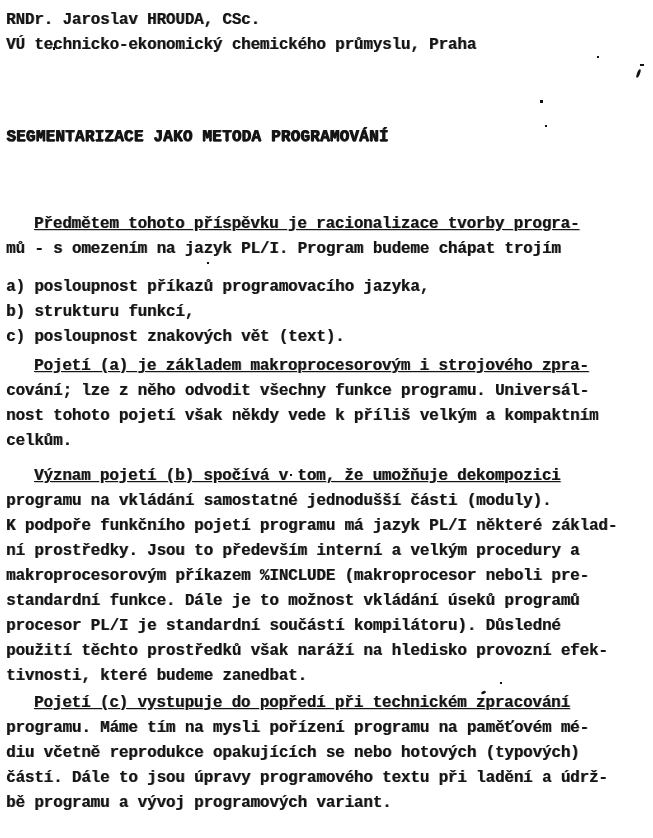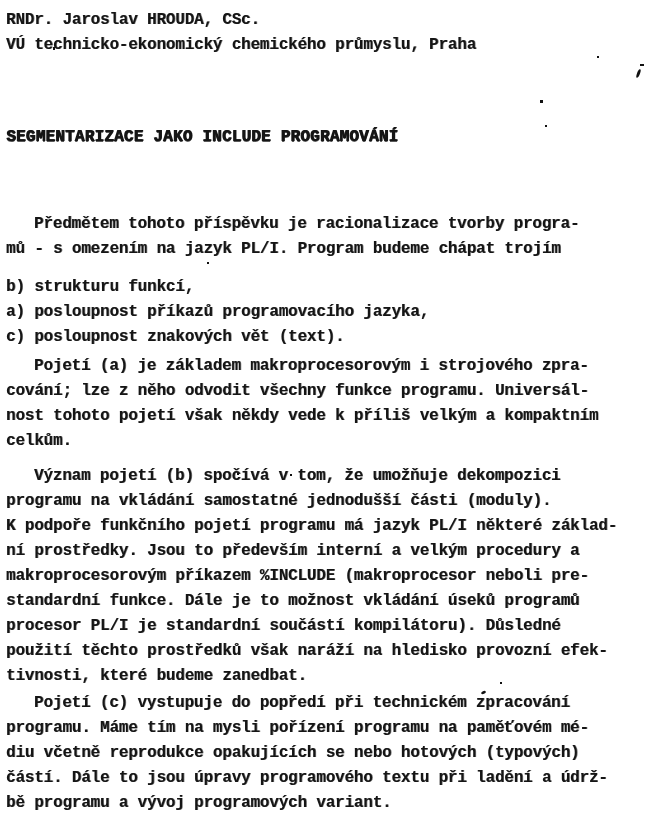--- a/index.html
+++ b/index.html
@@ -23,20 +23,21 @@
   }
   .line {
     height: 25px;
     line-height: 25px;
     white-space: pre;
     letter-spacing: -0.2px;
     text-shadow: 0.7px 0.4px 0 rgba(15,15,15,0.55);
   }
   .indent {
     padding-left: 28px;
+    text-decoration: underline;
   }
   .doc-title {
     margin-top: 67px;
     letter-spacing: 0.2px;
     text-shadow: 1px 0 0 #151515, 0.5px 0.6px 0 rgba(0,0,0,0.65);
   }
   .para-1 { margin-top: 62px; }
   .list-abc { margin-top: 13px; }
   .para-2 { margin-top: 4px; }
   .para-3 { margin-top: 10px; }
@@ -62,30 +63,30 @@
 </head>
 <body>
 
 <main class="page">
 
   <header>
     <div class="line">RNDr. Jaroslav HROUDA, CSc.</div>
     <div class="line">VÚ technicko-ekonomický chemického průmyslu, Praha</div>
   </header>
 
-  <h1 class="line doc-title" style="font-size:16px; margin-bottom:0; font-weight:700;">SEGMENTARIZACE JAKO INCLUDE PROGRAMOVÁNÍ</h1>
+  <h1 class="line doc-title" style="font-size:16px; margin-bottom:0; font-weight:700;">SEGMENTARIZACE JAKO METODA PROGRAMOVÁNÍ</h1>
 
   <section class="para-1">
     <div class="line indent">Předmětem tohoto příspěvku je racionalizace tvorby progra-</div>
     <div class="line">mů - s omezením na jazyk PL/I. Program budeme chápat trojím</div>
   </section>
 
   <section class="list-abc">
+    <div class="line">a) posloupnost příkazů programovacího jazyka,</div>
     <div class="line">b) strukturu funkcí,</div>
-    <div class="line">a) posloupnost příkazů programovacího jazyka,</div>
     <div class="line">c) posloupnost znakových vět (text).</div>
   </section>
 
   <section class="para-2">
     <div class="line indent">Pojetí (a) je základem makroprocesorovým i strojového zpra-</div>
     <div class="line">cování; lze z něho odvodit všechny funkce programu. Universál-</div>
     <div class="line">nost tohoto pojetí však někdy vede k příliš velkým a kompaktním</div>
     <div class="line">celkům.</div>
   </section>
 

